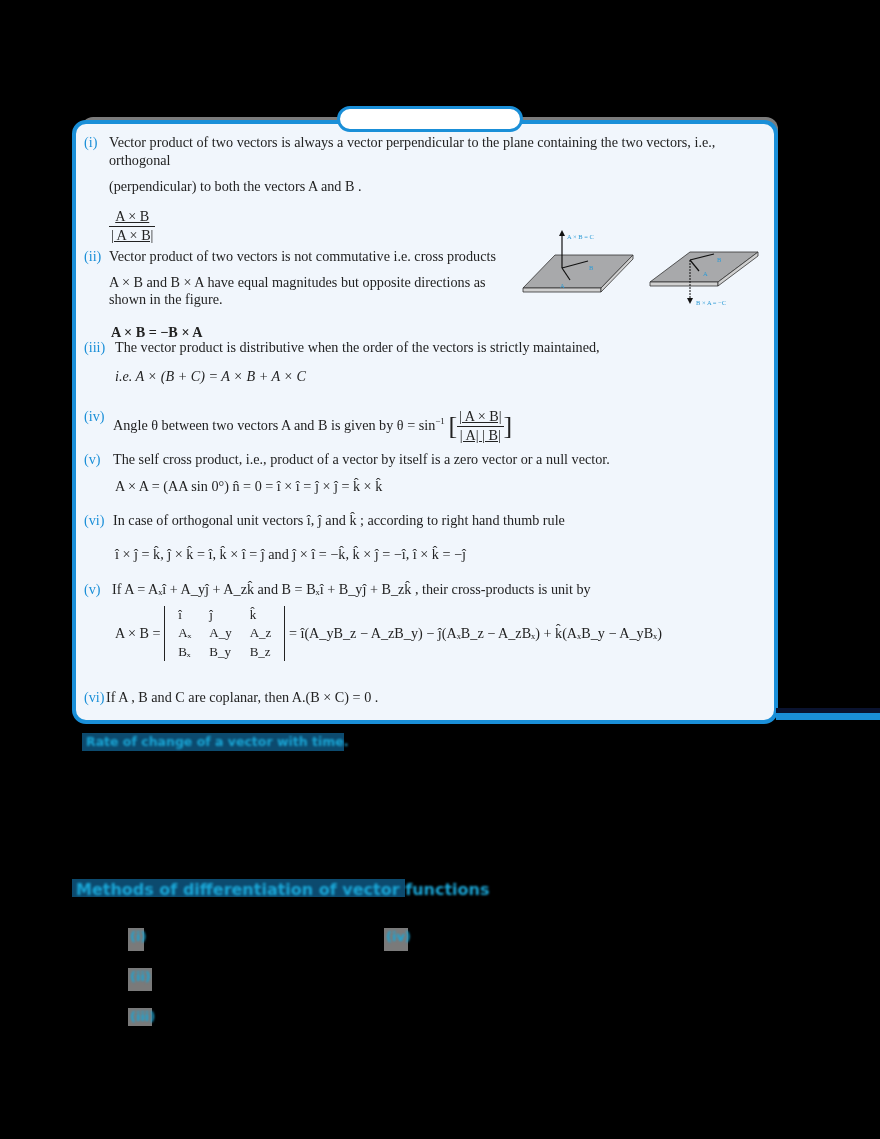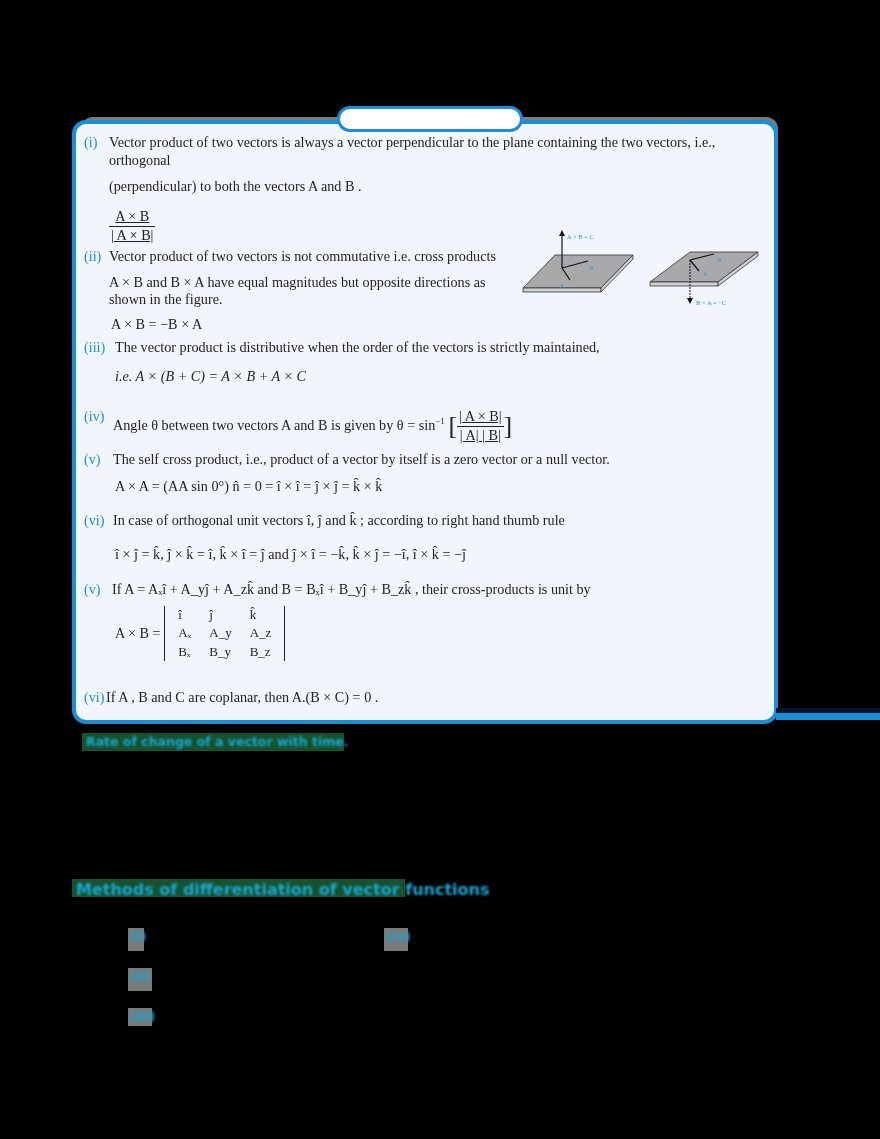--- a/index.html
+++ b/index.html
@@ -14,21 +14,21 @@
   .strip-right2 { position:absolute; left:776px; top:708px; width:104px; height:5px; background:#0a1330; }
   .content { position:absolute; left:84px; top:128px; width:680px; font-size:14.2px; line-height:1.25; }
   .item { position:absolute; left:0; white-space:nowrap; }
   .num { color:#1a8fd8; position:absolute; left:0; }
   .txt { position:absolute; left:25px; }
   .sup { font-size:9px; vertical-align:6px; }
   .frac { display:inline-block; vertical-align:middle; text-align:center;text-decoration:underline; }
   .frac .n { display:block; border-bottom:1px solid #222; padding:0 2px; }
   .frac .d { display:block; padding:0 2px; }
   .fig { position:absolute; }
-  .heading-bar { position:absolute; background:#14532d; height:20px; }
+  .heading-bar { position:absolute; background:#0c4a6e; height:20px; }
   .heading-text { position:absolute; color:#1aa6d6; font-family:"DejaVu Sans", sans-serif; font-weight:bold;
                   font-size:14px; filter:blur(0.9px); white-space:nowrap; top:1px; left:4px; }
   .marker { position:absolute; background:#7a7a7a; }
   .marker span { color:#1aa6d6; font-family:"DejaVu Sans", sans-serif; font-weight:bold; font-size:13px;
                  filter:blur(0.8px); position:absolute; left:2px; top:1px; }
   .det { display:inline-block; vertical-align:middle; border-left:1.5px solid #222; border-right:1.5px solid #222; padding:0 4px; }
   .det table { border-collapse:collapse; font-size:13px; }
   .det td { padding:1px 9px; text-align:left; }
 </style>
 </head>
@@ -64,21 +64,21 @@
   <div class="item" style="top:120px;">
     <span class="num">(ii)</span>
     <span class="txt">Vector product of two vectors is not commutative i.e. cross products</span>
   </div>
   <div class="item" style="top:146px;">
     <span class="txt">A × B  and  B × A  have equal magnitudes but opposite directions as</span>
   </div>
   <div class="item" style="top:163px;">
     <span class="txt">shown in the figure.</span>
   </div>
-  <div class="item" style="top:188px; left:27px;">
+  <div class="item" style="top:196px; left:27px;font-weight:bold;">
     <span>A × B = −B × A</span>
   </div>
 
   <div class="item" style="top:211px;">
     <span class="num">(iii)</span>
     <span class="txt" style="left:31px;">The vector product is distributive when the order of the vectors is strictly maintained,</span>
   </div>
   <div class="item" style="top:240px; left:31px;font-style:italic;">
     <span>i.e.  A × (B + C) = A × B + A × C</span>
   </div>
@@ -130,20 +130,21 @@
               <td>A_z</td>
             </tr>
         <tr>
               <td>Bₓ</td>
               <td>B_y</td>
               <td>B_z</td>
             </tr>
       </tbody>
         </table>
     </span>
+    <span style="vertical-align:middle;">= î(A_yB_z − A_zB_y) − ĵ(AₓB_z − A_zBₓ) + k̂(AₓB_y − A_yBₓ)</span>
   </div>
 
   <div class="item" style="top:561px;">
     <span class="num">(vi)</span>
     <span class="txt" style="left:22px;">If  A , B  and  C  are coplanar, then  A.(B × C) = 0 .</span>
   </div>
 </div>
 
 <svg class="fig" style="left:515px; top:228px;" width="125" height="80">
   <polygon points="8,60 40,27 118,27 86,60" fill="#a8a9ab" stroke="#333" stroke-width="0.8"></polygon>

